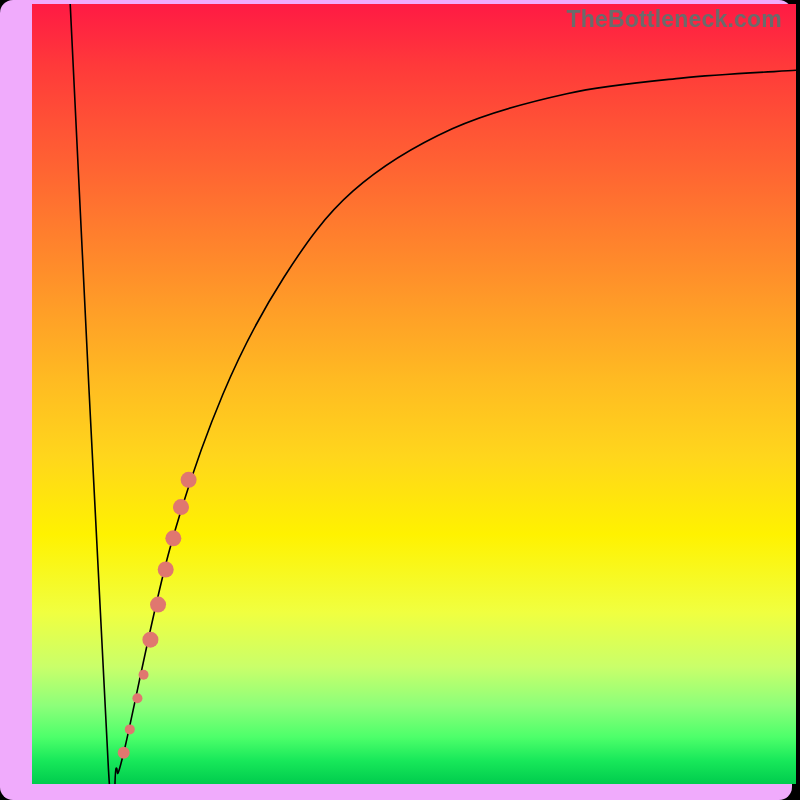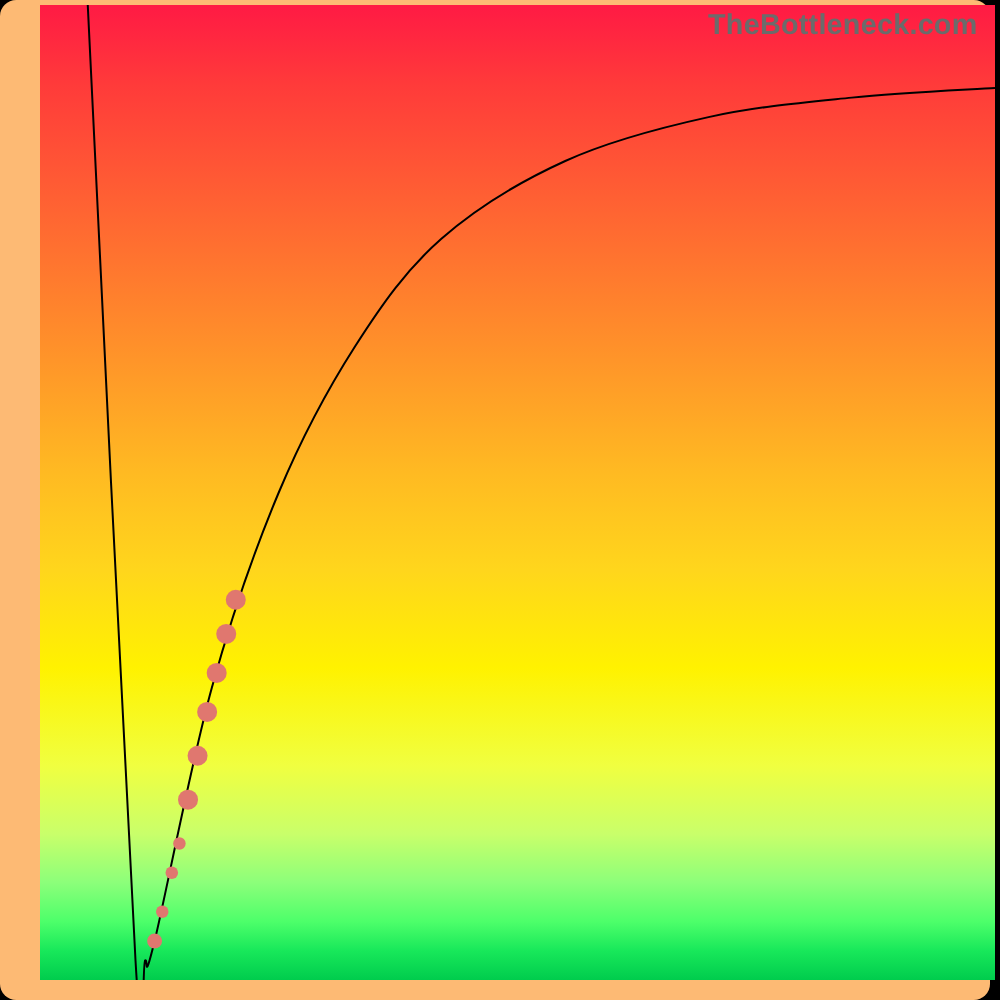--- a/index.html
+++ b/index.html
@@ -7,21 +7,21 @@
     padding: 0;
     width: 800px;
     height: 800px;
     overflow: hidden;
     background: #000;
   }
   .plot-container {
     position: relative;
     width: 792px;
     height: 800px;
-    background: #fdba74;
+    background: #f0abfc;
     border-radius: 13px;
   }
   .plot-area {
     position: absolute;
     left: 32px;
     top: 4px;
     width: 764px;
     height: 780px;
     
     background: linear-gradient(to bottom,

